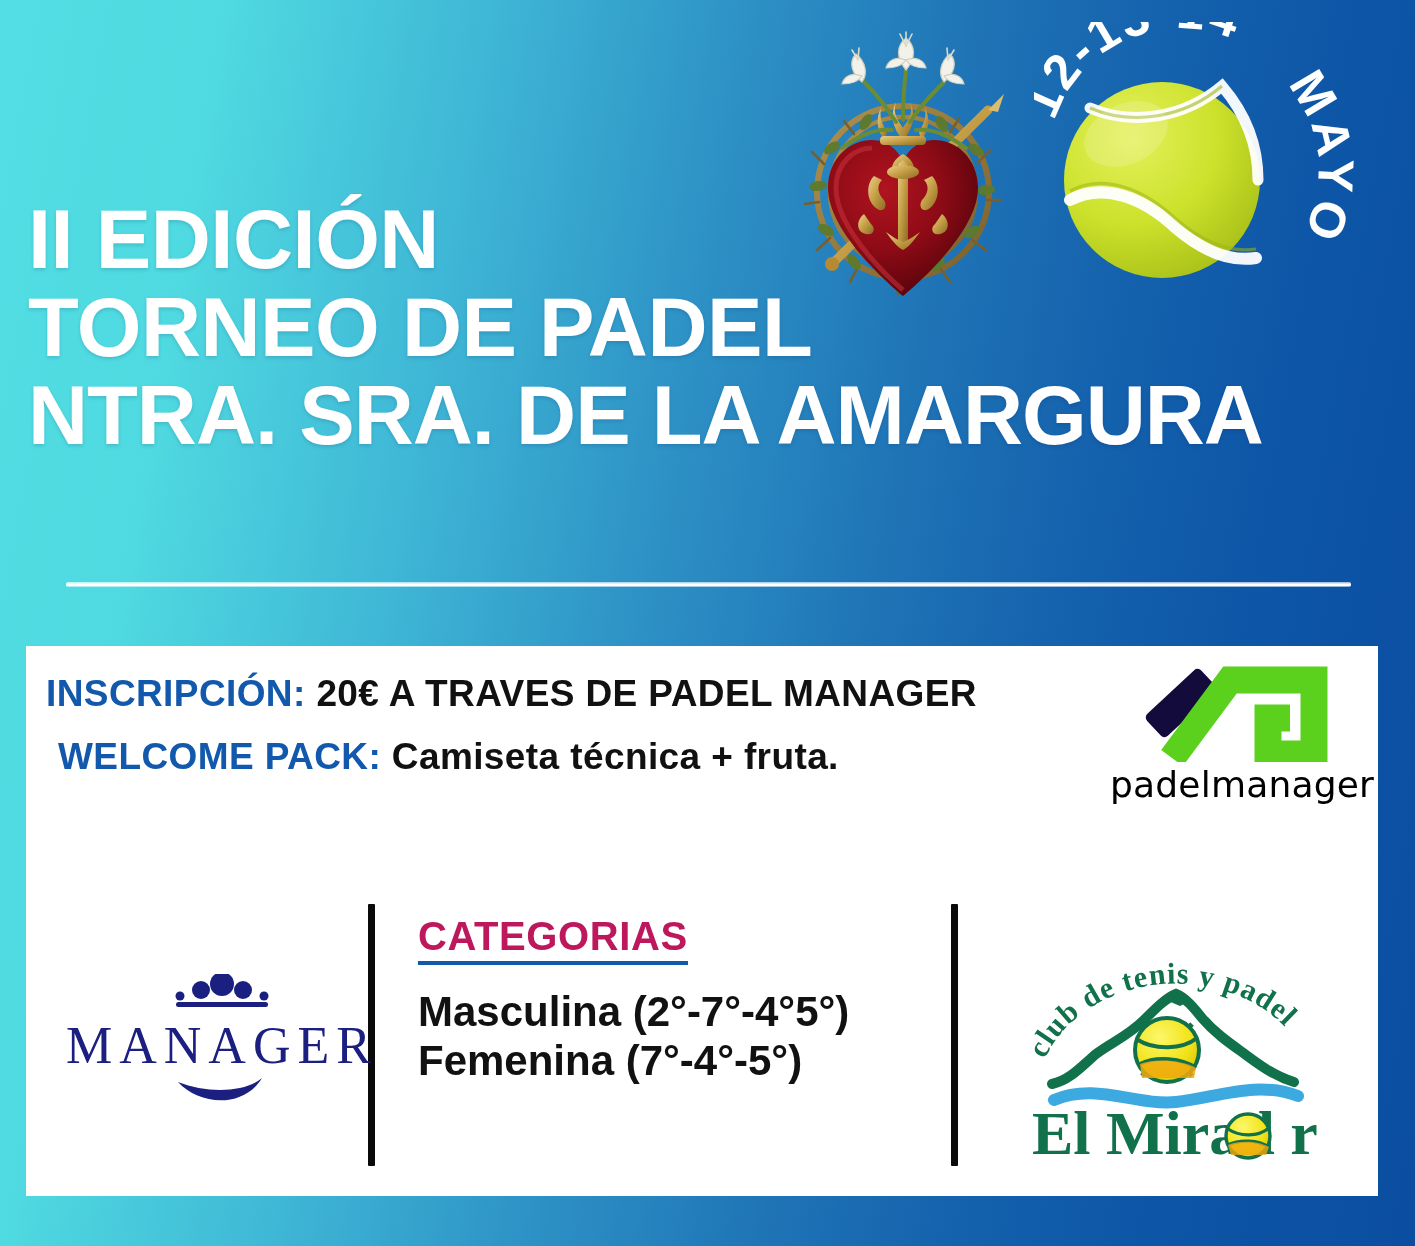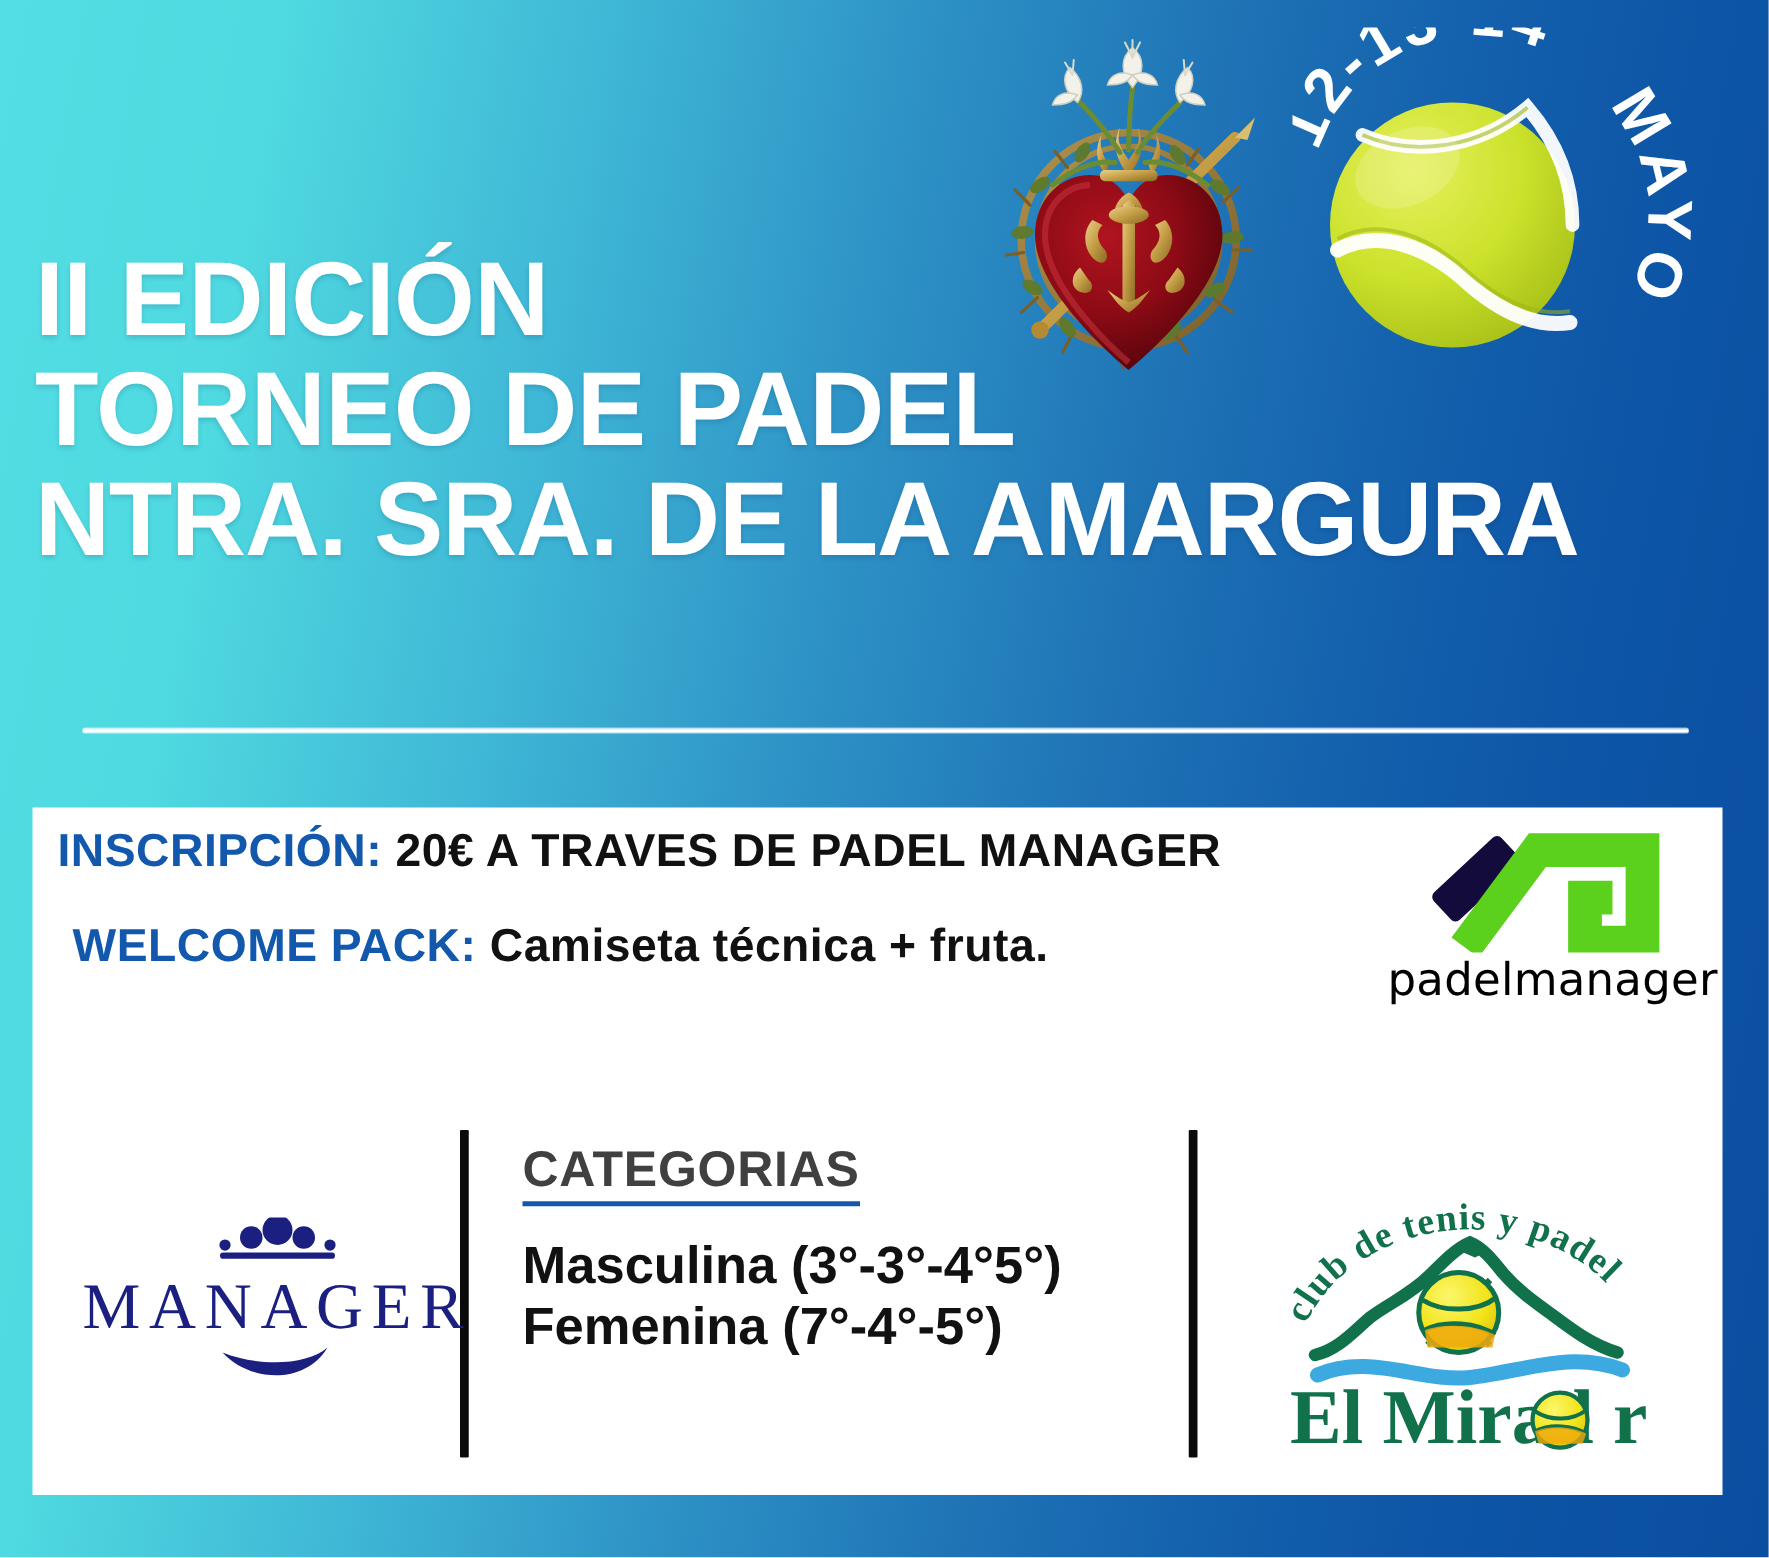--- a/index.html
+++ b/index.html
@@ -80,21 +80,21 @@
     height: 550px;
     background: #ffffff;
   }
   #inscripcion-row, #welcome-row {
     position: absolute;
     white-space: nowrap;
     font-weight: bold;
     font-size: 37px;
     letter-spacing: 0.4px;
   }
-  #inscripcion-row { left: 20px; top: 14px; }
+  #inscripcion-row { left: 20px; top: 27px; }
   #welcome-row     { left: 32px; top: 90px; }
   .lbl-blue { color: #1259AE; }
   .val-black { color: #111111; }
 
   #padelmanager-logo {
     position: absolute;
     left: 1084px;
     top: 6px;
     width: 262px;
     height: 170px;
@@ -139,21 +139,21 @@
   #divider-left  { left: 342px; top: 258px; height: 262px; }
   #divider-right { left: 925px; top: 258px; height: 262px; }
 
   #categorias-block {
     position: absolute;
     left: 392px;
     top: 268px;
     width: 520px;
   }
   #categorias-heading {
-    color: #404040;
+    color: #be185d;
     font-weight: bold;
     font-size: 40px;
     letter-spacing: 0.6px;
     display: inline-block;
     border-bottom: 4px solid #1259AE;
     padding-bottom: 2px;
     margin-bottom: 22px;
   }
   .cat-item {
     color: #111111;
@@ -361,21 +361,21 @@
           <circle cx="198" cy="22" r="4.5"></circle>
           <rect x="110" y="28" width="92" height="5" rx="2.5"></rect>
         </g>
         <path d="M112 108 C 134 132, 178 134, 196 104 C 180 118, 142 120, 112 108 Z" fill="#1B2080"></path>
       </svg>
       <div id="mb-word">MANAGER</div>
     </div>
 
     <div id="categorias-block">
       <div id="categorias-heading">CATEGORIAS</div>
-      <div class="cat-item">Masculina (3°-3°-4°5°)</div>
+      <div class="cat-item">Masculina (2°-7°-4°5°)</div>
       <div class="cat-item">Femenina (7°-4°-5°)</div>
     </div>
 
     <div id="mirador-logo">
       <svg viewBox="0 0 320 206" width="320" height="206">
         <defs>
           <path id="arcClub" d="M 22,126 A 140,116 0 0 1 298,126" fill="none"></path>
           <radialGradient id="mBall" cx="38%" cy="30%" r="78%">
             <stop offset="0%" stop-color="#FCF76B"></stop>
             <stop offset="62%" stop-color="#F2E319"></stop>

